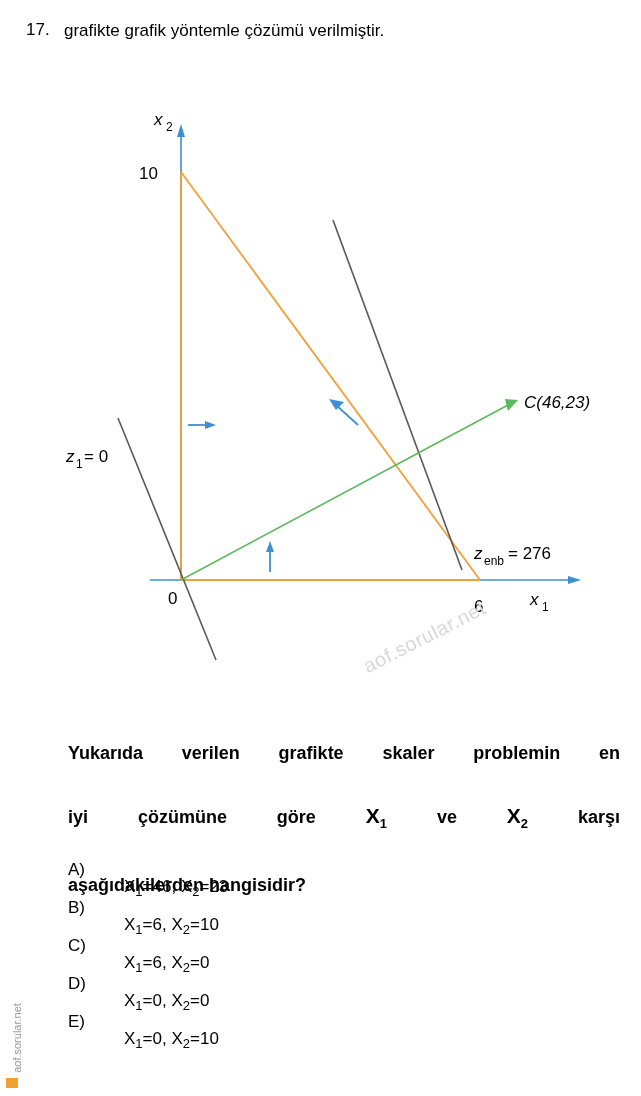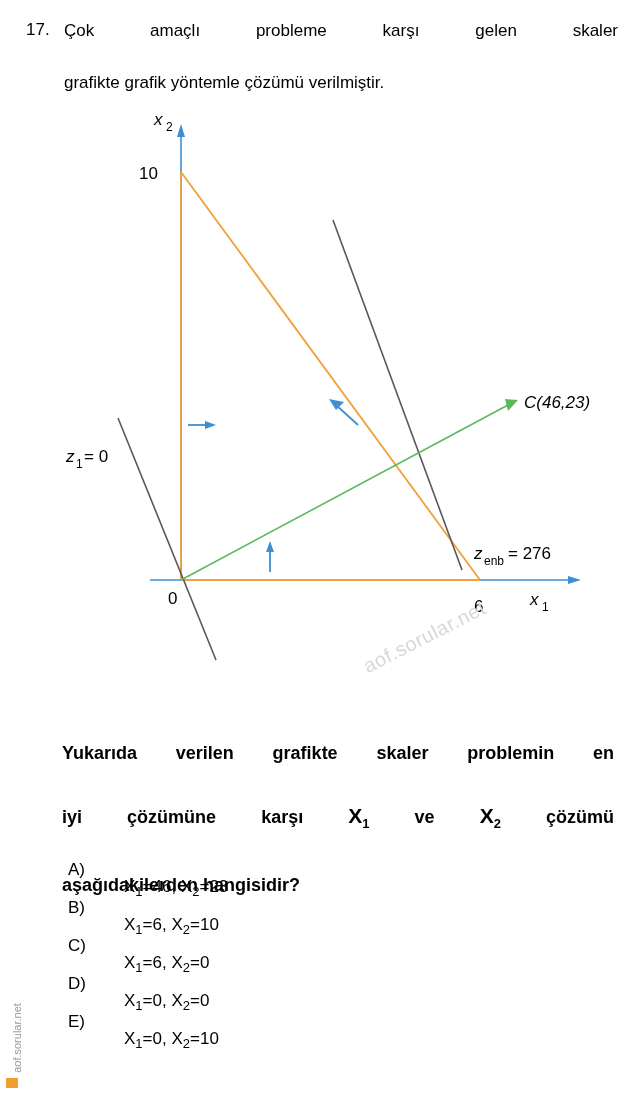--- a/index.html
+++ b/index.html
@@ -68,21 +68,21 @@
     color: #d8d8d8;
     font-size: 20px;
     letter-spacing: 0.5px;
     pointer-events: none;
   }
 
   
   .prompt {
     position: absolute;
     top: 738px;
-    left: 62px;
+    left: 68px;
     width: 552px;
     font-size: 18px;
     line-height: 31px;
     font-weight: bold;
     text-align: justify;
   }
   .prompt .jline {
     display: block;
     text-align: justify;
   }
@@ -154,21 +154,20 @@
     height: 10px;
     background: #f0a030;
   }
 </style>
 </head>
 <body>
 
 <div class="question-block">
   <span class="q-number">17.</span>
   <div class="q-text">
-    <span class="line1">Çok amaçlı probleme karşı gelen skaler</span>
     <span>grafikte grafik yöntemle çözümü verilmiştir.</span>
   </div>
 </div>
 
 <div class="figure">
   <svg width="641" height="610" viewBox="0 0 641 610" xmlns="http://www.w3.org/2000/svg">
 
     <g>
       <line x1="181" y1="480" x2="181" y2="35" stroke="#3d8fd1" stroke-width="1.6"></line>
       <polygon points="181,24 177,37 185,37" fill="#3d8fd1"></polygon>
@@ -240,21 +239,21 @@
 
     <text x="524" y="308" font-family="Liberation Sans, sans-serif" font-size="17" font-style="italic" fill="#000">C(46,23)</text>
   </svg>
 </div>
 
 <div class="watermark-diag">aof.sorular.net</div>
 
 <div class="prompt">
   <span class="jline">Yukarıda verilen grafikte skaler problemin en</span>
   <span class="jline">
-    <span>iyi   çözümüne   karşı </span><span class="big">X</span><sub>1</sub><span> ve </span><span class="big">X</span><sub>2</sub><span> çözümü</span>
+    <span>iyi   çözümüne   göre </span><span class="big">X</span><sub>1</sub><span> ve </span><span class="big">X</span><sub>2</sub><span> karşı</span>
   </span>
   <span>aşağıdakilerden hangisidir?</span>
 </div>
 
 <div class="options">
 
   <div class="option">
     <span class="letter">A)</span>
     <span class="otext"><span>X</span><sub>1</sub><span>=46,</span> <span>X</span><sub>2</sub><span>=23</span></span>
   </div>

